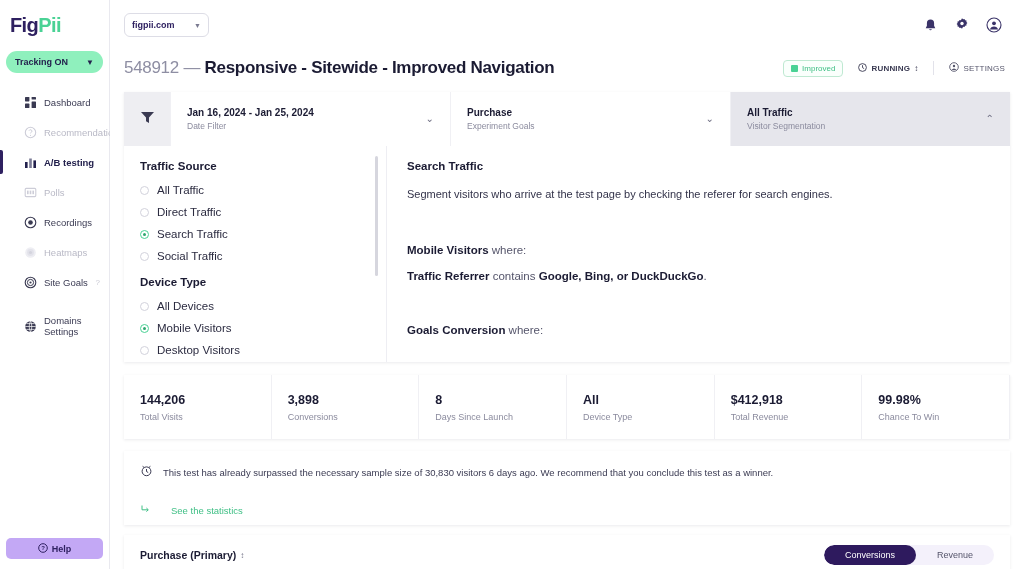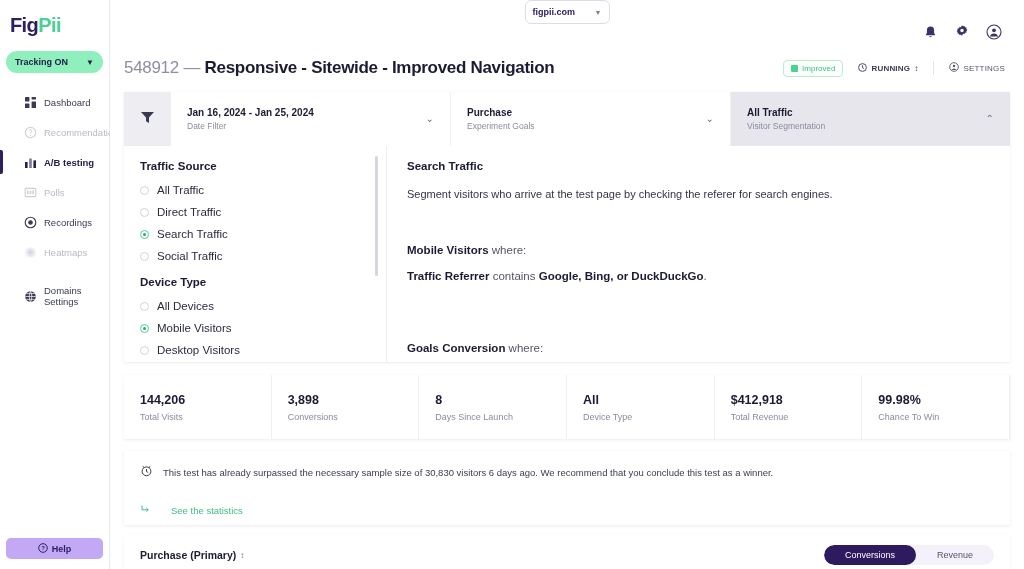--- a/index.html
+++ b/index.html
@@ -48,21 +48,21 @@
   .help {
     position: absolute; left: 6px; right: 6px; bottom: 10px;
     height: 21px; border-radius: 5px; background: #c3a8f5;
     display: flex; align-items: center; justify-content: center; gap: 4px;
     font-size: 9px; font-weight: bold; color: #2e2060; cursor: pointer;
   }
 
   
   .main { flex: 1; height: 569px; background: #ffffff; position: relative; overflow: hidden; }
 
-  .topbar { height: 50px; display: flex; align-items: center; padding: 0 14px 0 14px; flex-direction: column; }
+  .topbar { height: 50px; display: flex; align-items: center; padding: 0 14px 0 14px; }
   .sitesel {
     width: 85px; height: 24px; border: 1px solid #ddddE6; border-radius: 6px;
     display: flex; align-items: center; justify-content: space-between;
     padding: 0 7px; font-size: 9px; font-weight: bold; color: #2e2060;
     background: #fff; cursor: pointer;
   }
   .sitesel .chev { font-size: 7px; color: #7a7a90; }
   .topicons { margin-left: auto; display: flex; align-items: center; gap: 16px; padding-right: 8px; }
   .topicons svg { display: block; cursor: pointer; }
 
@@ -130,21 +130,21 @@
     border-radius:50%; background:#2fa76f;
   }
   .radio .lbl { font-size: 11.5px; color: #2b2b40; }
 
   .segright { flex: 1; padding: 14px 18px 0 20px; border-left: 1px solid #eeeef3; }
   .sr-title { font-size: 11.5px; font-weight: bold; color: #1b1b33; }
   .sr-desc { font-size: 11px; color: #33334a; margin-top: 16px; }
   .sr-line { font-size: 11.5px; color: #55556b; margin-top: 44px; }
   .sr-line b { color: #1b1b33; }
   .sr-line.tight { margin-top: 14px; }
-  .sr-line.last { margin-top: 60px; }
+  .sr-line.last { margin-top: 42px; }
 
   
   .statsrow {
     margin: 13px 14px 0 14px; display: flex; height: 64px; background: #fff;
     box-shadow: 0 1px 3px rgba(30,30,60,.09);
   }
   .stat {
     flex: 1; display: flex; flex-direction: column; justify-content: center;
     padding-left: 16px; border-right: 1px solid #f0f0f4;
   }
@@ -261,20 +261,31 @@
         <span class="ico">
           <svg width="13" height="13" viewBox="0 0 13 13">
               <circle cx="6.5" cy="6.5" r="5.3" fill="#eeeef3"></circle>
               <circle cx="6.5" cy="6.5" r="3.4" fill="#e2e2ea"></circle>
               <circle cx="6.5" cy="6.5" r="1.6" fill="#d4d4de"></circle>
             </svg>
         </span>
         <span>Heatmaps</span>
       </div>
 
+      <div class="navitem">
+        <span class="ico">
+          <svg width="13" height="13" viewBox="0 0 13 13">
+              <circle cx="6.5" cy="6.5" r="5.3" fill="none" stroke="#3a3a52" stroke-width="1.1"></circle>
+              <circle cx="6.5" cy="6.5" r="3.1" fill="none" stroke="#3a3a52" stroke-width="1"></circle>
+              <circle cx="6.5" cy="6.5" r="1.1" fill="#3a3a52"></circle>
+            </svg>
+        </span>
+        <span>Site Goals</span>
+        <span class="tiny">?</span>
+      </div>
 
       <div class="nav-gap"></div>
 
       <div class="navitem">
         <span class="ico">
           <svg width="13" height="13" viewBox="0 0 13 13">
               <circle cx="6.5" cy="6.5" r="5.3" fill="#3a3a52"></circle>
               <path d="M1.2 6.5h10.6M6.5 1.2c1.7 1.8 1.7 8.8 0 10.6M6.5 1.2c-1.7 1.8-1.7 8.8 0 10.6M2.3 3.6h8.4M2.3 9.4h8.4" stroke="#ffffff" stroke-width=".7" fill="none"></path>
             </svg>
         </span>

